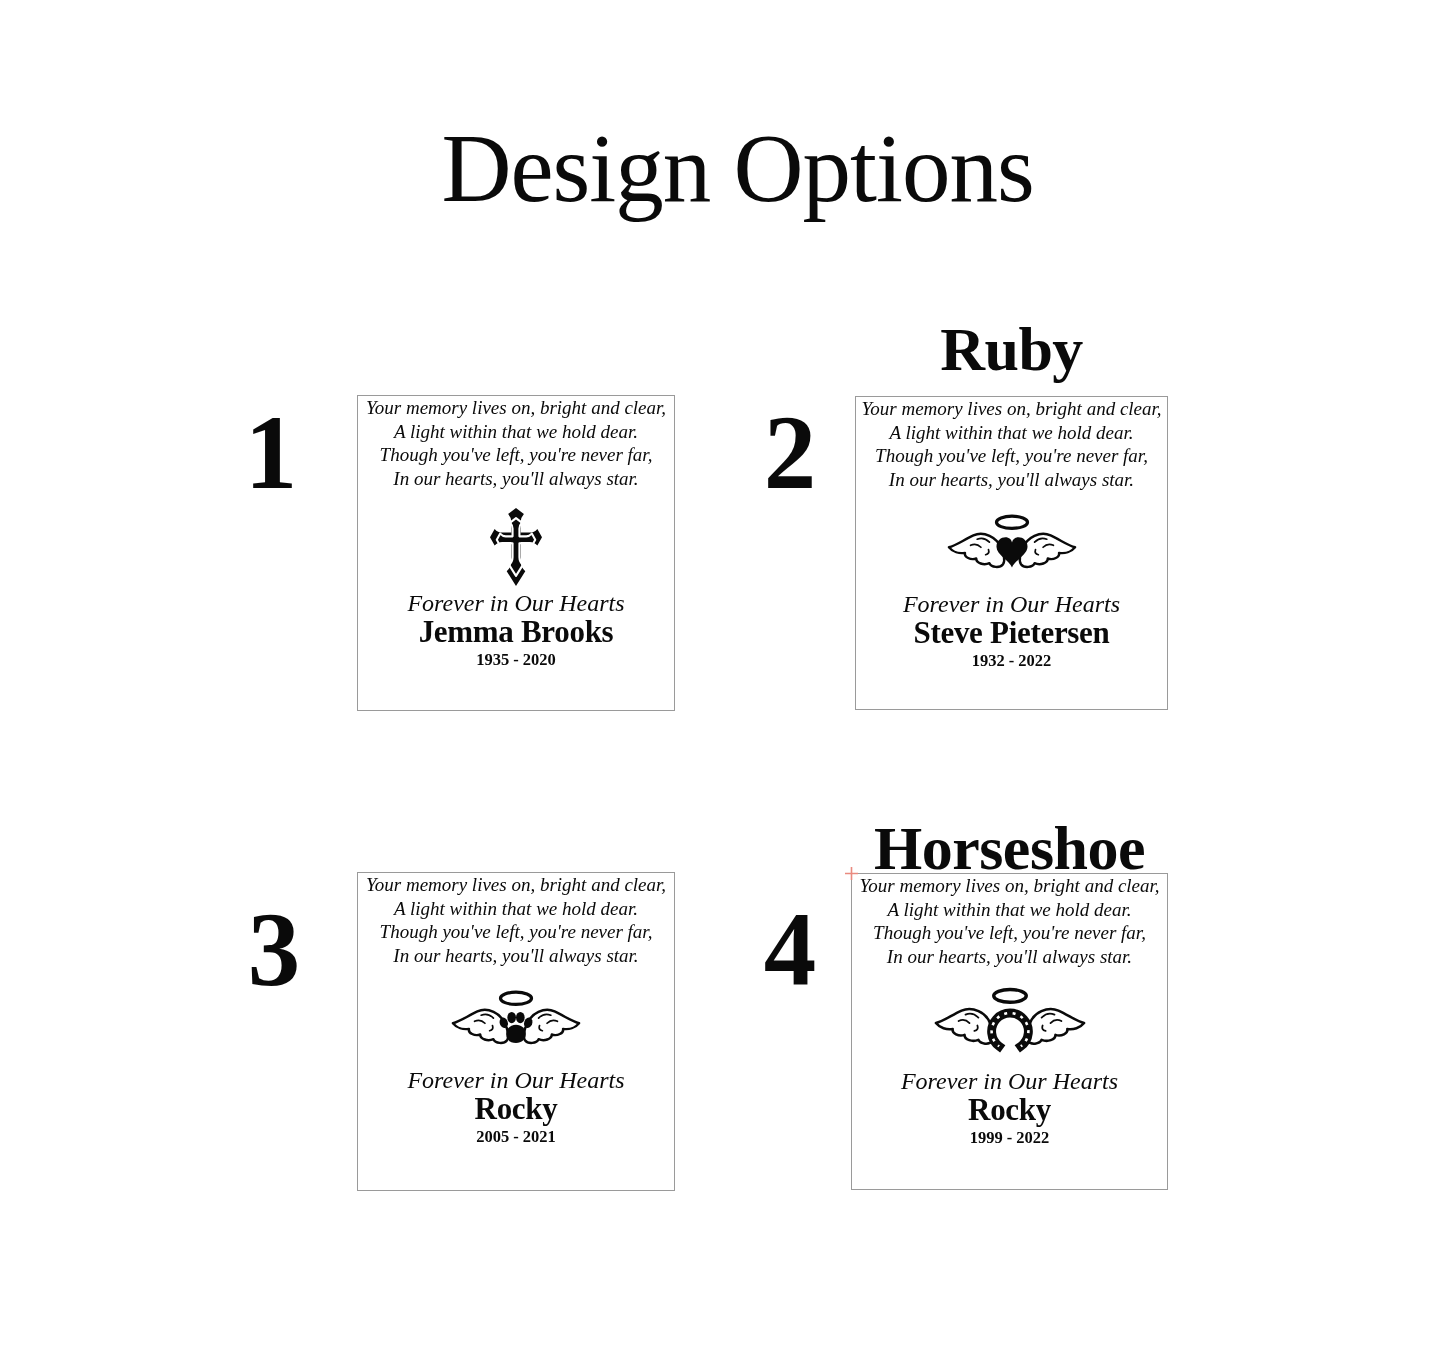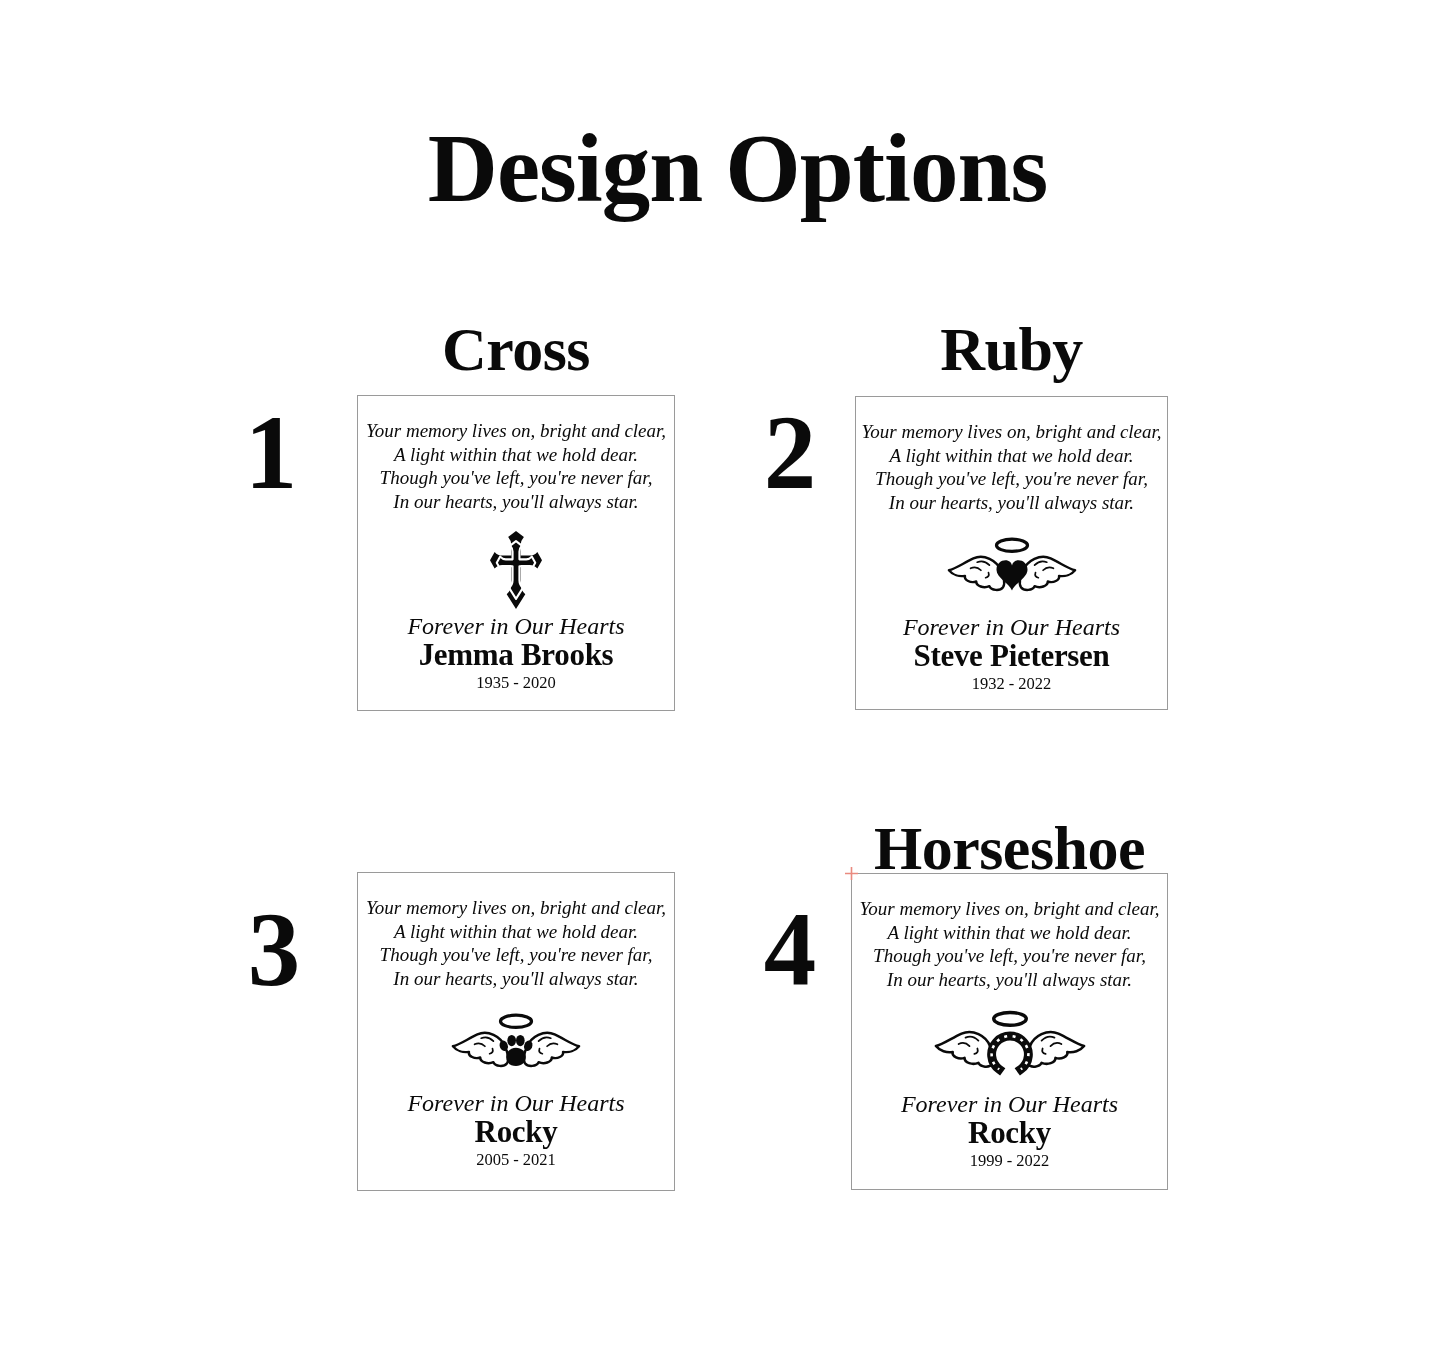--- a/index.html
+++ b/index.html
@@ -8,21 +8,21 @@
     position:relative;
     width:1445px; height:1363px;
     background:#ffffff;
     color:#0a0a0a;
     font-family:"Liberation Serif","DejaVu Serif",serif;
     overflow:hidden;
   }
   .page-title {
     position:absolute; top:118px; left:0; width:100%;
     text-align:center;
-    font-size:97px; font-weight:bold; line-height:1.05;
+    font-size:97px; font-weight:normal; line-height:1.05;
     letter-spacing:-1px;
     padding-left:30px;
   }
   .opt-heading {
     position:absolute;
     text-align:center;
     font-size:62px; font-weight:bold; line-height:66px;
     letter-spacing:-0.5px;
   }
   .h1 { left:357px; width:318px; top:316px; }
@@ -45,21 +45,20 @@
     background:#ffffff;
     border:1.5px solid #9a9a9a;
     display:flex; flex-direction:column; align-items:center;
   }
   .c1 { left:357px; top:395px; width:318px; height:316px; }
   .c2 { left:855px; top:396px; width:313px; height:314px; }
   .c3 { left:357px; top:872px; width:318px; height:319px; }
   .c4 { left:851px; top:873px; width:317px; height:317px; }
 
   .poem {
-    margin-top:23px;
     text-align:center;
     font-style:italic;
     font-size:19px; line-height:23.5px;
     font-weight:500;
     white-space:nowrap;
   }
   .icon-box {
     margin-top:13px;
     height:88px;
     display:flex; align-items:center; justify-content:center;
@@ -68,21 +67,21 @@
     font-style:italic;
     font-size:24px; line-height:24px;
     text-align:center;
   }
   .mem-name {
     font-weight:bold;
     font-size:31px; line-height:34px;
     letter-spacing:-0.3px;
   }
   .mem-dates {
-    font-weight:normal;
+    font-weight:bold;
     font-size:16.5px; line-height:22px;
     text-align:center;
   }
   .crosshair { position:absolute; left:845px; top:867px; }
   .hidden-defs { position:absolute; width:0; height:0; }
 </style>
 </head>
 <body>
 
 <div class="page">
@@ -99,21 +98,20 @@
       <g id="wings-halo">
         <ellipse cx="0" cy="-33" rx="16.5" ry="6.5" fill="none" stroke="#0a0a0a" stroke-width="3.4"></ellipse>
         <use href="#wing-right"></use>
         <use href="#wing-right" transform="scale(-1 1)"></use>
       </g>
     </defs>
   </svg>
 
   <h1 class="page-title">Design Options</h1>
 
-  <h2 class="opt-heading h1">Cross</h2>
   <div class="opt-number n1">1</div>
   <div class="card c1">
     <div class="poem">
       <div>Your memory lives on, bright and clear,</div>
       <div>A light within that we hold dear.</div>
       <div>Though you've left, you're never far,</div>
       <div>In our hearts, you'll always star.</div>
     </div>
     <div class="icon-box">
       <svg width="52" height="78" viewBox="0 0 56 84">

